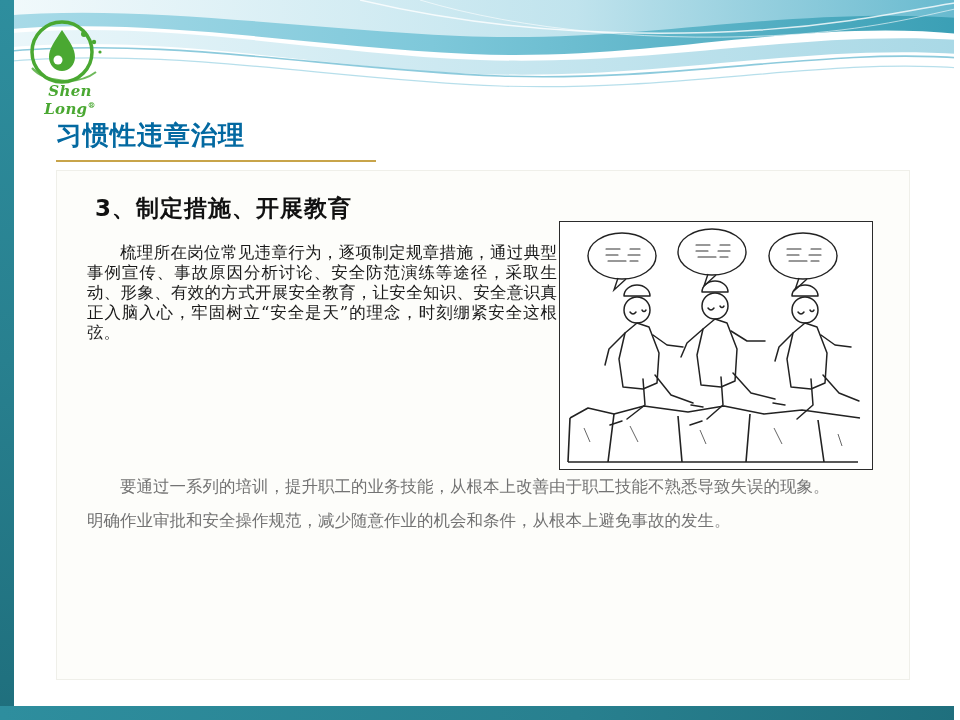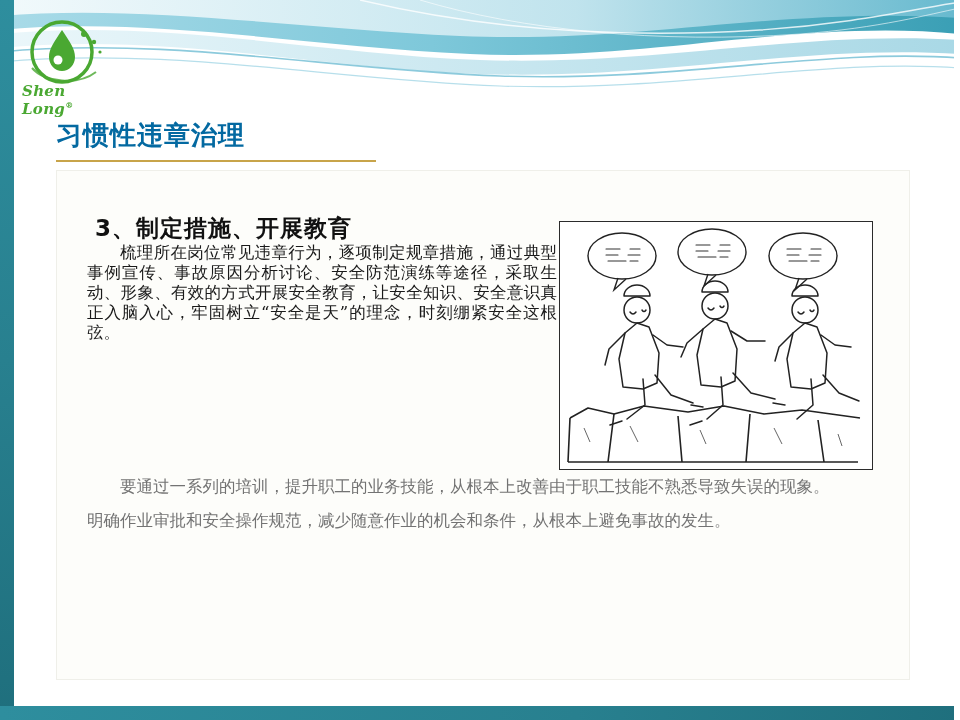--- a/index.html
+++ b/index.html
@@ -50,20 +50,21 @@
   
   .logo {
     position: absolute;
     left: 22px; top: 16px;
     width: 96px; height: 90px;
   }
   .logo-text {
     position: absolute;
     left: 0; top: 66px;
     width: 96px;
+    text-align: center;
     font-family: "DejaVu Serif", "Liberation Serif", serif;
     font-size: 15px;
     font-weight: bold;
     font-style: italic;
     color: #4aa832;
     letter-spacing: 0.3px;
   }
   .logo-reg {
     font-size: 8px;
     vertical-align: super;
@@ -93,21 +94,20 @@
     border: 1px solid #efefe9;
   }
   .doc-heading {
     position: absolute;
     left: 38px; top: 22px;
     font-family: "DejaVu Sans", "Liberation Sans", sans-serif;
     font-size: 23px;
     font-weight: bold;
     color: #111111;
     letter-spacing: 1px;
-    margin-top: 20px;
   }
   .para-block-1 {
     position: absolute;
     left: 30px; top: 72px;
     width: 470px;
     font-family: "DejaVu Serif", "Liberation Serif", serif;
     font-size: 16.5px;
     line-height: 20px;
     color: #1a1a1a;
     text-align: justify;

